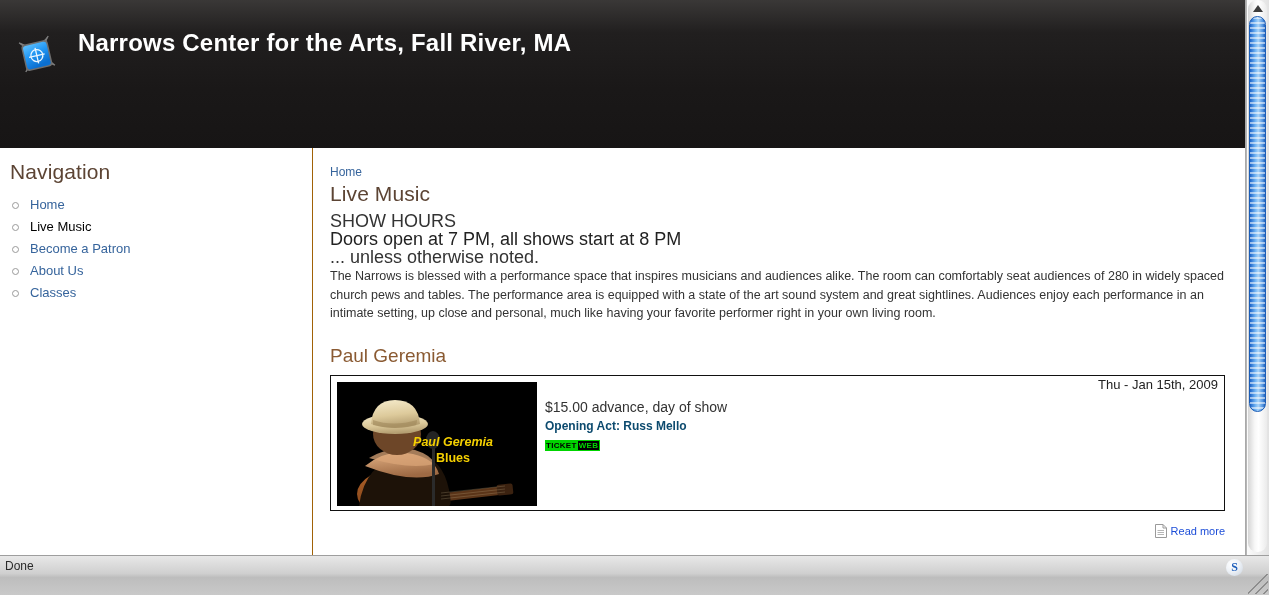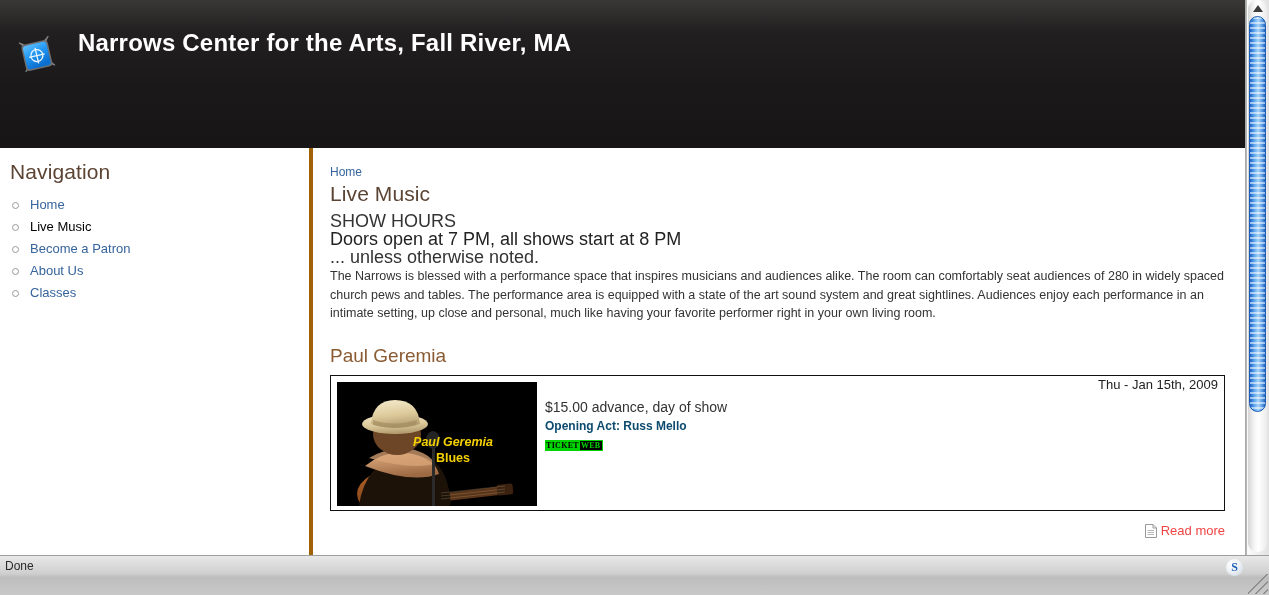--- a/index.html
+++ b/index.html
@@ -56,21 +56,21 @@
     position: relative;
     height: 424px;
     background: #ffffff;
   }
   #sidebar {
     position: absolute;
     left: 0; top: 0;
     width: 313px;
     height: 432px;
     background: #ffffff;
-    border-right: 4px solid #a16207;
+    border-right: 1px solid #a16207;
     box-sizing: border-box;
   }
   #nav-title {
     position: absolute;
     left: 10px; top: 12px;
     font-size: 21px;
     color: #5c4434;
     font-weight: normal;
     letter-spacing: 0.1px;
   }
@@ -191,21 +191,21 @@
     font-size: 12px;
     font-weight: bold;
     color: #0c4a6e;
     line-height: 18px;
   }
   .ticketweb {
     display: inline-block;
     margin-top: 2px;
     height: 11px;
     line-height: 11px;
-    font-family: Liberation Serif, serif;
+    font-family: Liberation Sans, sans-serif;
     font-size: 8px;
     font-weight: bold;
     letter-spacing: 0.3px;
     background: #00d400;
     color: #000000;
     padding: 0 1px;
     white-space: nowrap;
     vertical-align: middle;
   }
   .ticketweb .tw-web {
@@ -214,22 +214,22 @@
     padding: 0 1px;
     margin-left: 1px;
   }
   .read-more-row {
     margin-top: 10px;
     text-align: right;
     height: 18px;
   }
   .read-more {
     display: inline-block;
-    font-size: 13px;
-    color: #ef4444;
+    font-size: 11px;
+    color: #1d4ed8;
     cursor: pointer;
     white-space: nowrap;
   }
   .read-more .doc-icon {
     display: inline-block;
     vertical-align: -3px;
     margin-right: 4px;
   }
   .next-event-title {
     font-size: 19px;

